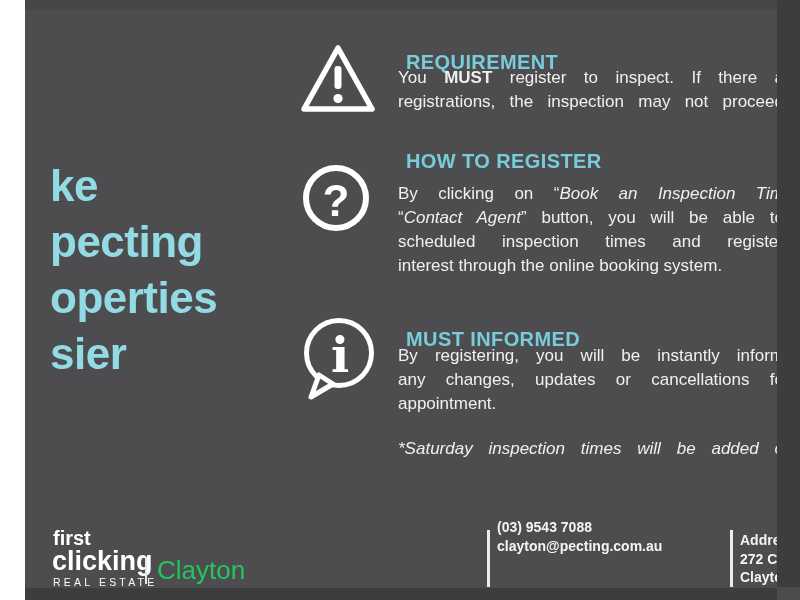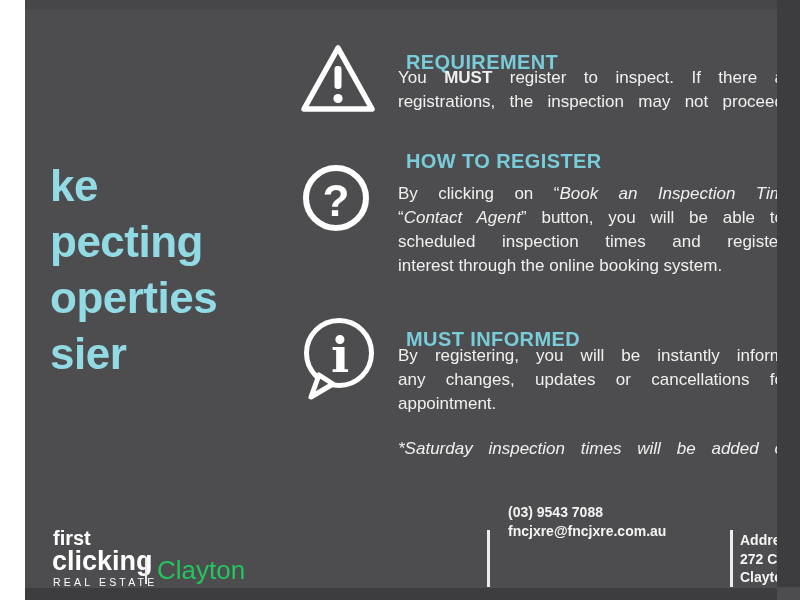--- a/index.html
+++ b/index.html
@@ -33,21 +33,21 @@
               font-size:27px;font-weight:bold;line-height:27px;}
   .logo-realestate{position:absolute;left:28px;top:577px;z-index:2;color:#fff;
               font-size:10.5px;letter-spacing:3.2px;line-height:11px;text-align:right;}
   .logo-divider{position:absolute;left:120px;top:558px;width:2px;height:26px;
               background:#e8e8e8;z-index:2;}
   .logo-location{position:absolute;left:132px;top:556px;z-index:2;color:#22c55e;
               font-size:26px;font-weight:400;line-height:28px;}
   .vbar{position:absolute;width:2.5px;height:57px;background:#ececec;z-index:2;}
   .contact-bar{left:462px;top:530px;}
   .address-bar{left:705px;top:530px;}
-  .contact-block{position:absolute;left:472px;top:503px;z-index:2;margin-left:11px;}
+  .contact-block{position:absolute;left:472px;top:518px;z-index:2;}
   .address-block{position:absolute;left:715px;top:531px;z-index:2;width:120px;}
   .fline{font-size:14px;font-weight:bold;color:#f4f4f4;line-height:18.5px;white-space:nowrap;}
 </style>
 </head>
 <body>
 
 <div class="page">
 
   <div class="content">
 
@@ -105,21 +105,21 @@
 
     <div class="logo-first">first</div>
     <div class="logo-national">clicking</div>
     <div class="logo-realestate">REAL ESTATE</div>
     <div class="logo-divider"></div>
     <div class="logo-location">Clayton</div>
 
     <div class="vbar contact-bar"></div>
     <div class="contact-block">
       <div class="fline">(03) 9543 7088</div>
-      <div class="fline">fncjxre@fncjxre.com.au</div>
+      <div class="fline">clayton@pecting.com.au</div>
     </div>
 
     <div class="vbar address-bar"></div>
     <div class="address-block">
       <div class="fline">Address:</div>
       <div class="fline">272 Clayto</div>
       <div class="fline">Clayton V</div>
     </div>
 
   </div>

